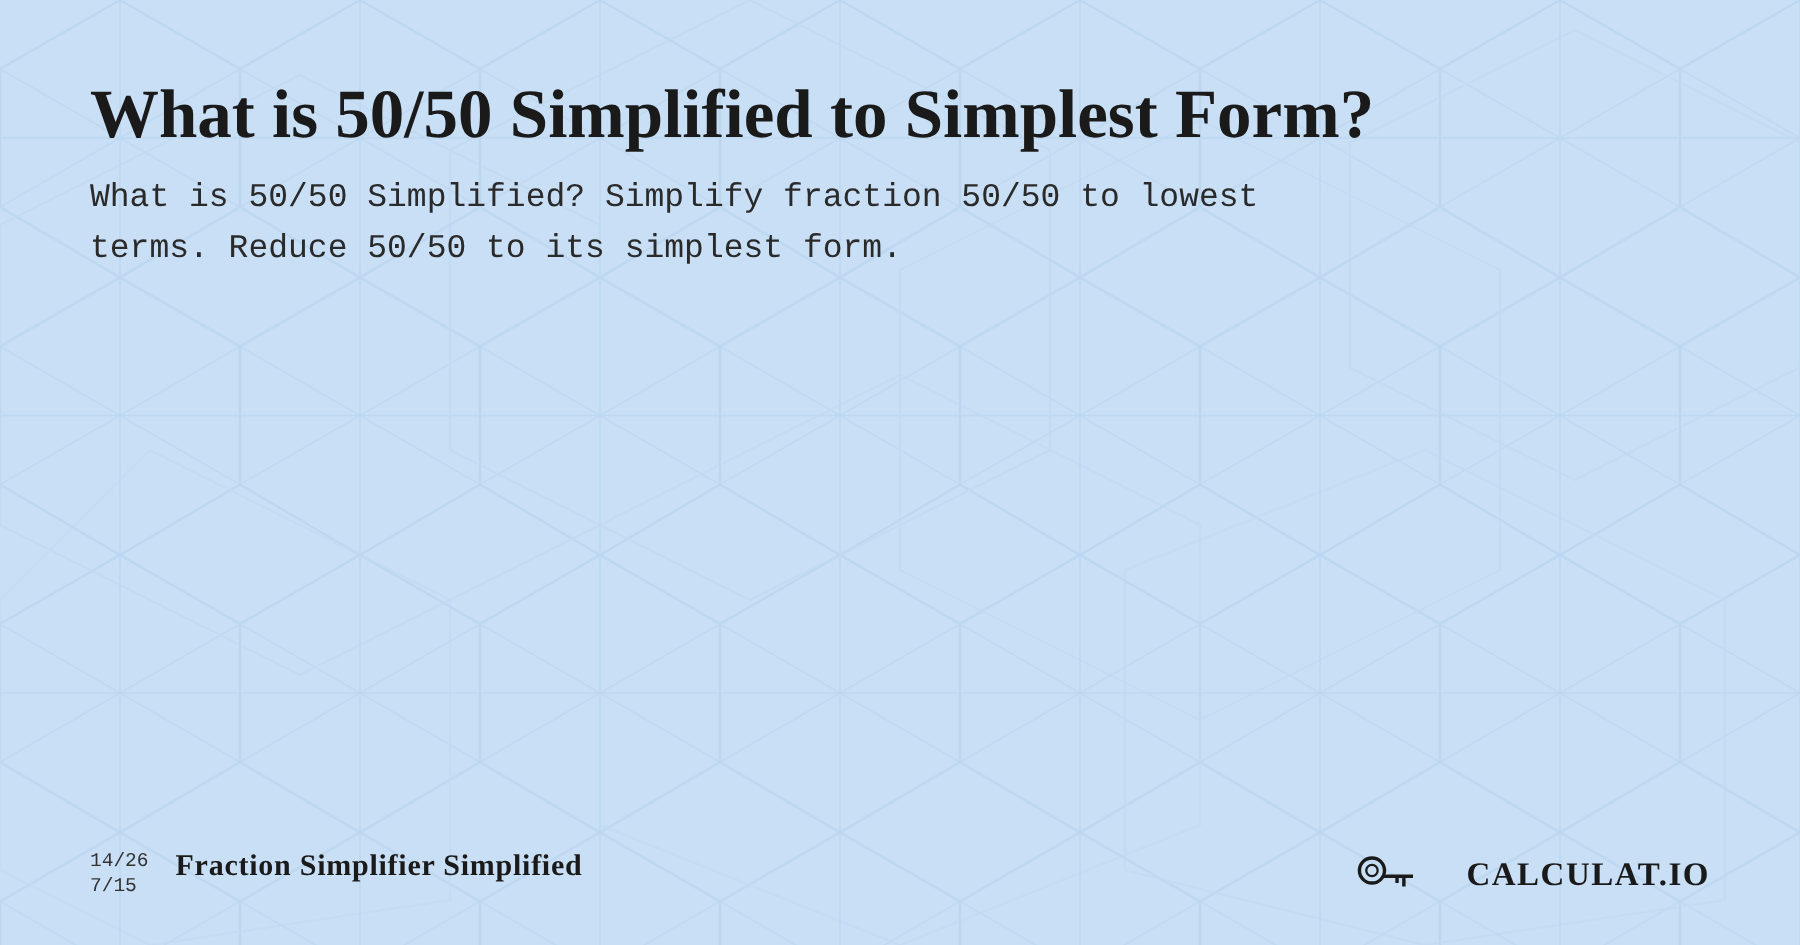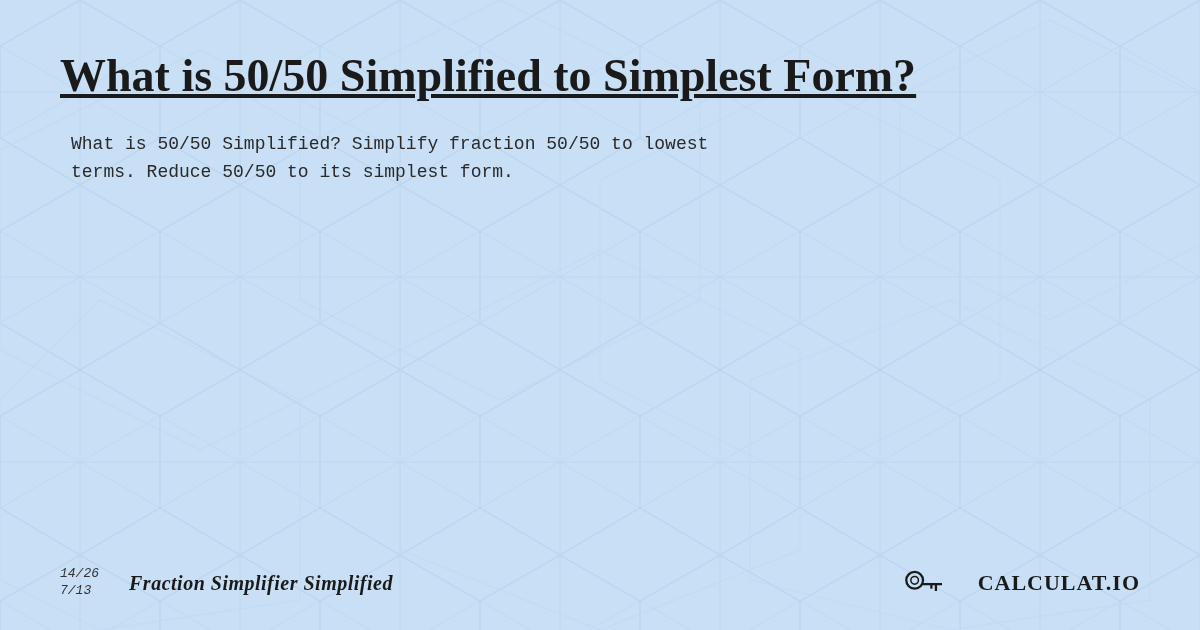--- a/index.html
+++ b/index.html
@@ -40,55 +40,51 @@
 
     .main-content {
       flex: 1;
     }
 
     .page-title {
       font-size: 46px;
       font-weight: 700;
       color: #1a1a1a;
       line-height: 1.2;
-      margin-bottom: 28px;
+      margin-bottom: 12px;
       font-family: Georgia, serif;
-      text-decoration: underline;
     }
 
     .description-text {
-      font-size: 18px;
+      font-size: 22px;
       color: #2a2a2a;
       line-height: 1.55;
       margin-bottom: 50px;
       font-family: 'Courier New', Courier, monospace;
       font-weight: 400;
-      margin-left: 11px;
     }
 
     .result-heading {
       font-size: 40px;
       font-weight: 700;
       color: #1155aa;
       line-height: 1.25;
       font-family: Georgia, serif;
     }
 
     .footer {
       display: flex;
       align-items: center;
       justify-content: space-between;
       padding-top: 10px;
     }
 
     .footer-left {
       display: flex;
-      align-items: center;
-      gap: 30px;
-      font-style: italic;
+      gap: 18px;
     }
 
     .fraction-stack {
       display: flex;
       flex-direction: column;
       font-size: 13px;
       font-family: 'Courier New', Courier, monospace;
       color: #333;
       line-height: 1.3;
     }
@@ -156,21 +152,21 @@
       What is 50/50 Simplified? Simplify fraction 50/50 to lowest<br>
       terms. Reduce 50/50 to its simplest form.
     </p>
 
   </div>
 
   <div class="footer">
     <div class="footer-left">
       <div class="fraction-stack">
         <span>14/26</span>
-        <span>7/13</span>
+        <span>7/15</span>
       </div>
       <span class="footer-brand">Fraction Simplifier Simplified</span>
     </div>
 
     <div class="footer-logo">
 
       <svg class="key-icon-svg" viewBox="0 0 50 35" xmlns="http://www.w3.org/2000/svg">
         <circle cx="14" cy="14" r="11" fill="none" stroke="#1a1a1a" stroke-width="3"></circle>
         <circle cx="14" cy="14" r="5" fill="none" stroke="#1a1a1a" stroke-width="2"></circle>
         <line x1="24" y1="19" x2="50" y2="19" stroke="#1a1a1a" stroke-width="3"></line>

